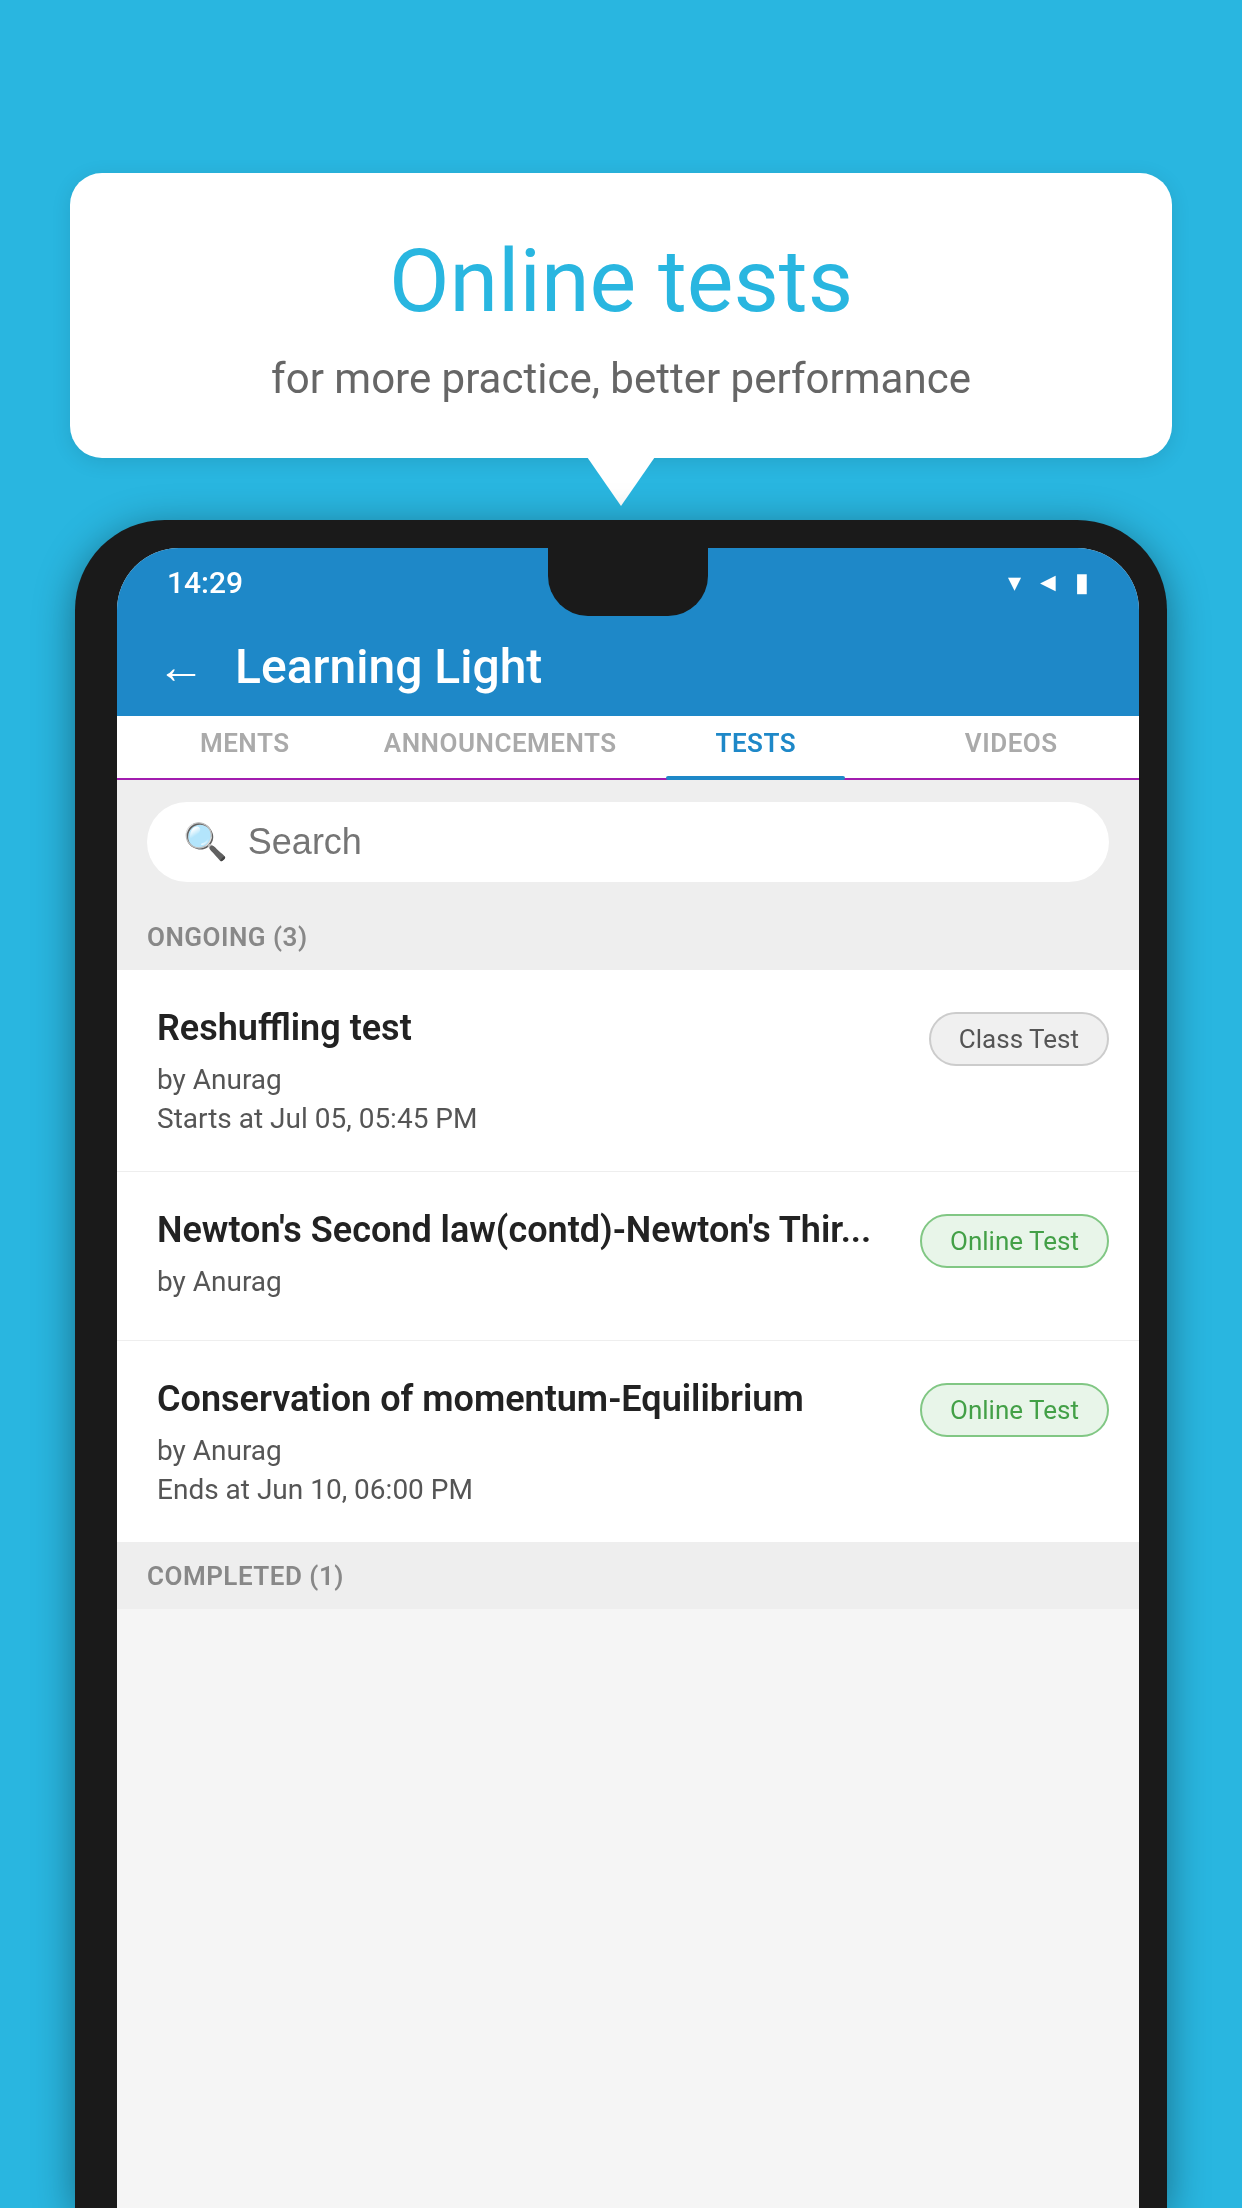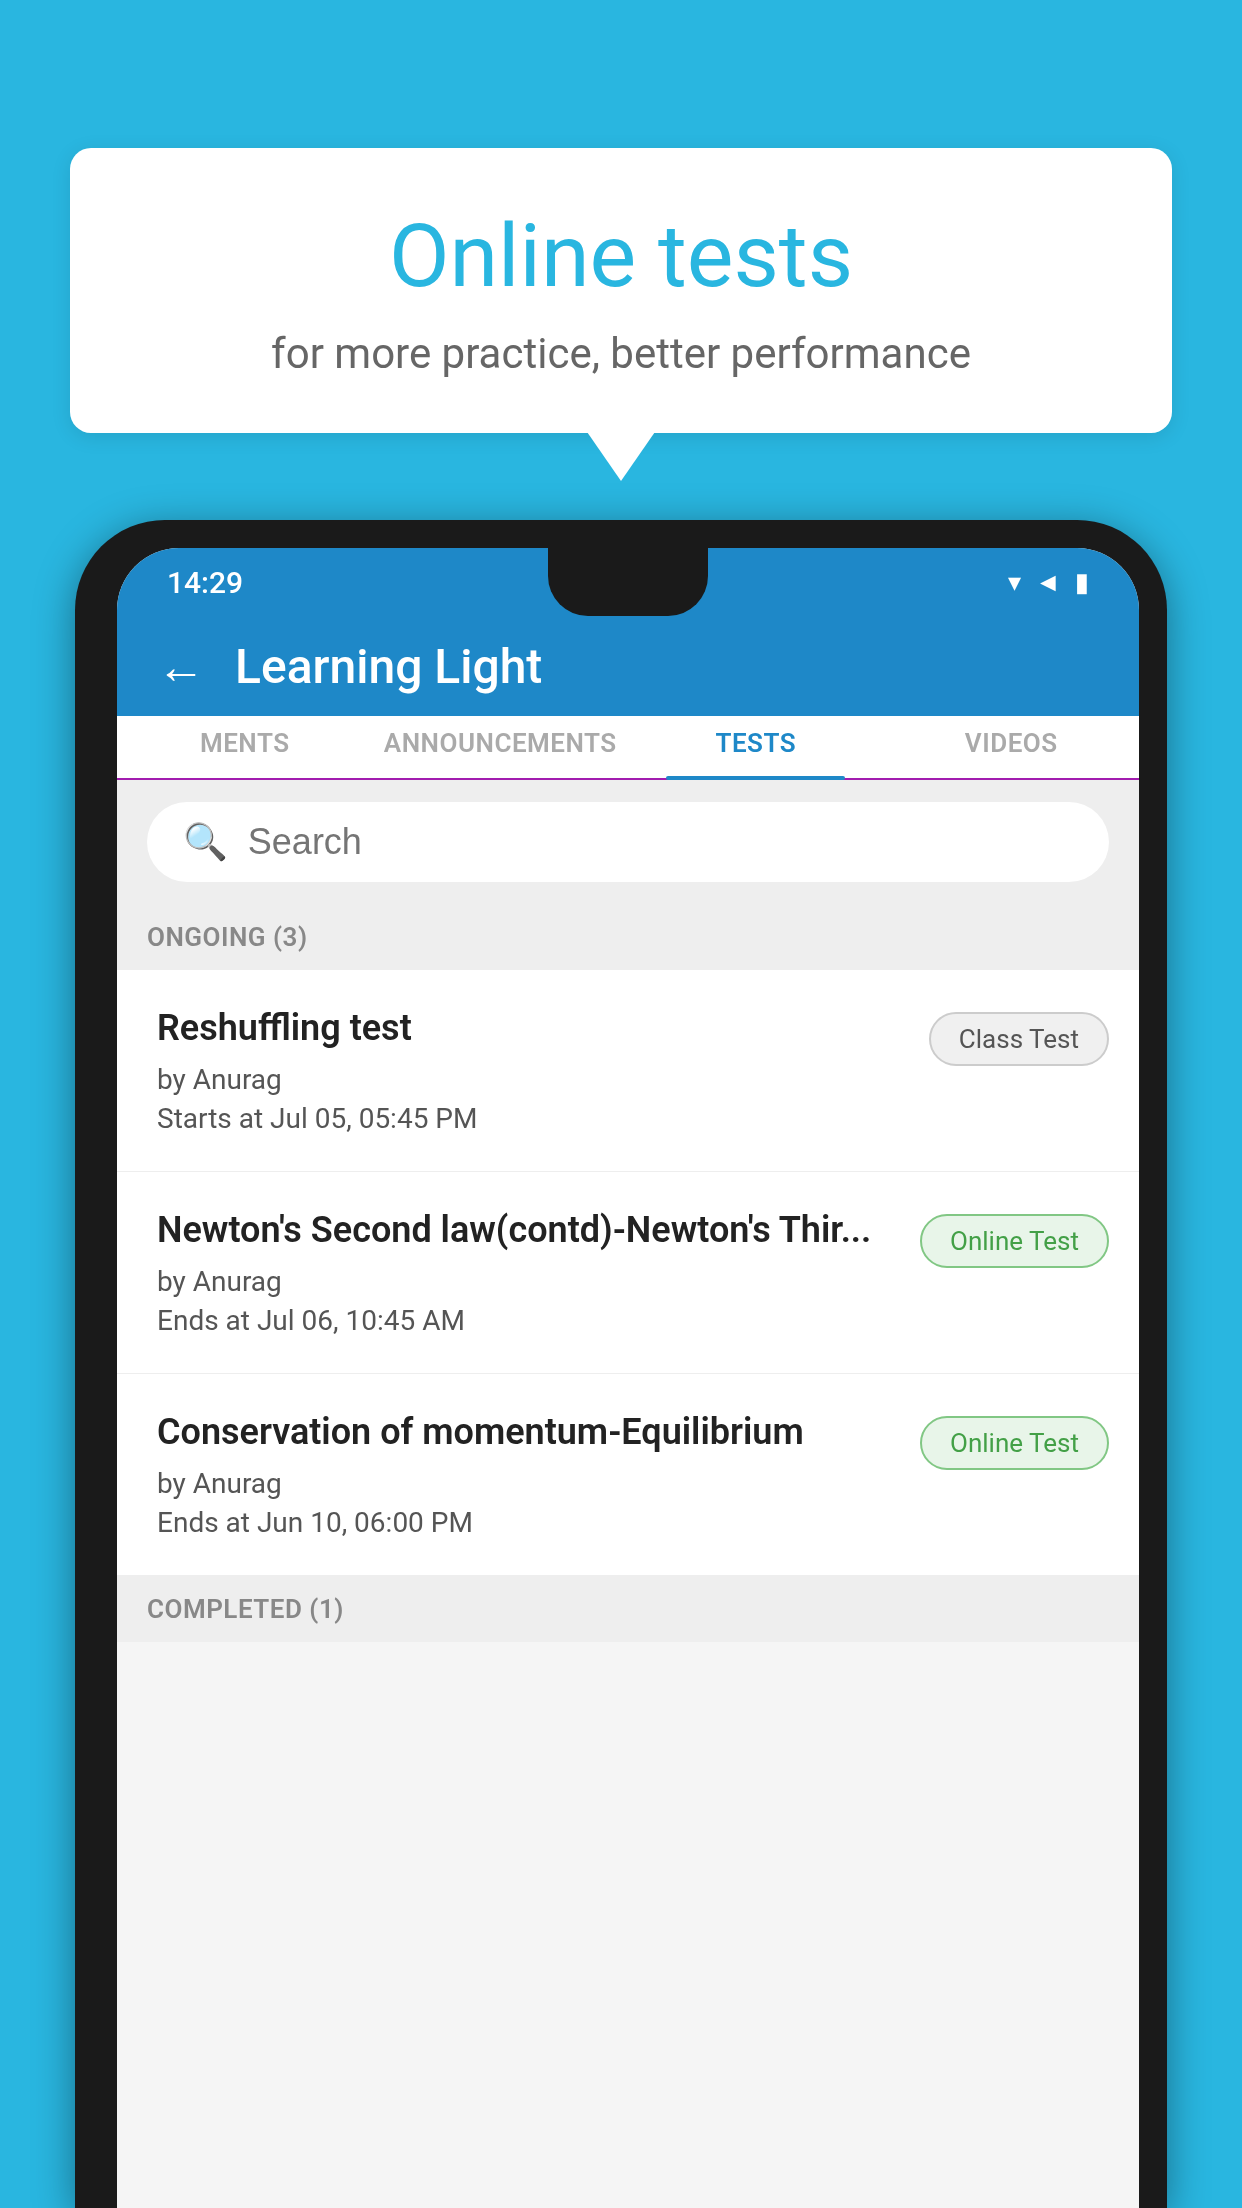--- a/index.html
+++ b/index.html
@@ -9,25 +9,25 @@
       height: 2208px;
       background-color: #29b6e0;
       font-family: 'Roboto', Arial, sans-serif;
       overflow: hidden;
       position: relative;
     }
 
     
     .speech-bubble {
       position: absolute;
-      top: 148px;
+      top: 173px;
       left: 70px;
       right: 70px;
       background: #ffffff;
-      border-radius: 21px;
+      border-radius: 32px;
       padding: 60px 50px 55px 50px;
       text-align: center;
       box-shadow: 0 4px 20px rgba(0,0,0,0.1);
     }
     .speech-bubble::after {
       content: '';
       position: absolute;
       bottom: -48px;
       left: 50%;
       transform: translateX(-50%);
@@ -335,21 +335,20 @@
           <div class="test-by">by Anurag</div>
           <div class="test-date">Starts at  Jul 05, 05:45 PM</div>
         </div>
         <div class="test-badge badge-class">Class Test</div>
       </div>
 
       <div class="test-item">
         <div class="test-info">
           <div class="test-name">Newton's Second law(contd)-Newton's Thir...</div>
           <div class="test-by">by Anurag</div>
-          <div class="test-date">Ends at  Jul 06, 10:45 AM</div>
         </div>
         <div class="test-badge badge-online">Online Test</div>
       </div>
 
       <div class="test-item">
         <div class="test-info">
           <div class="test-name">Conservation of momentum-Equilibrium</div>
           <div class="test-by">by Anurag</div>
           <div class="test-date">Ends at  Jun 10, 06:00 PM</div>
         </div>

